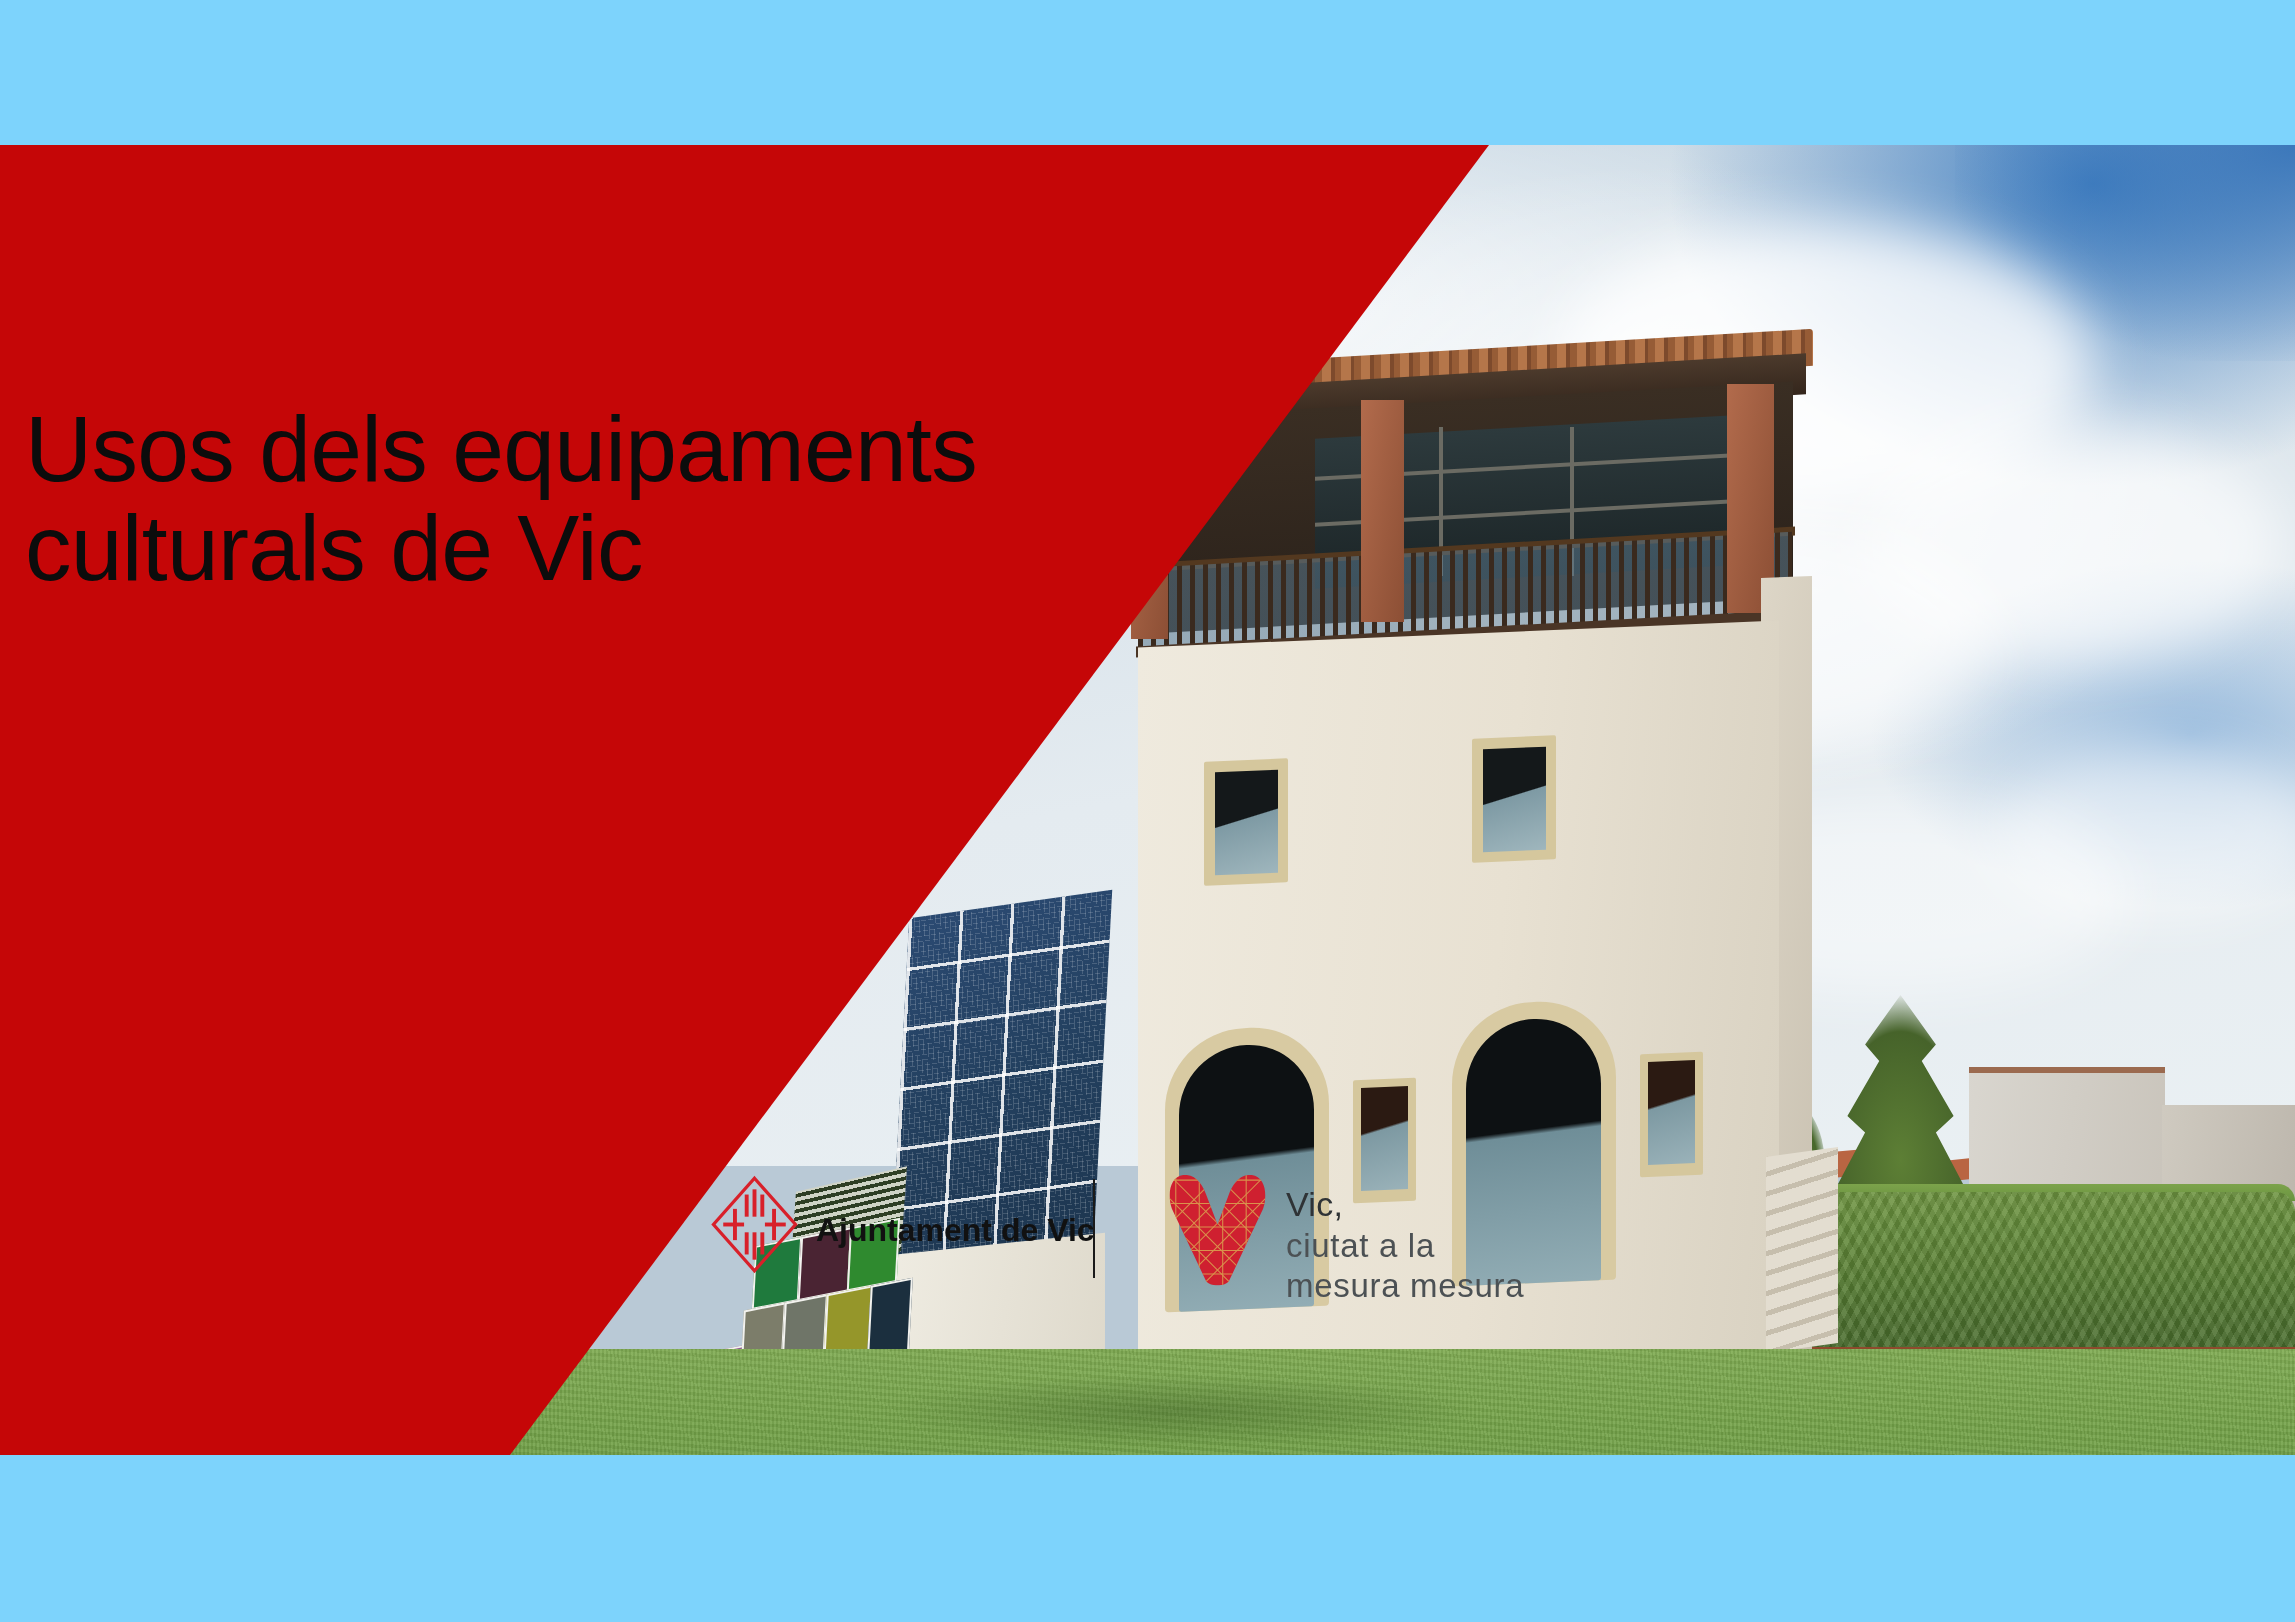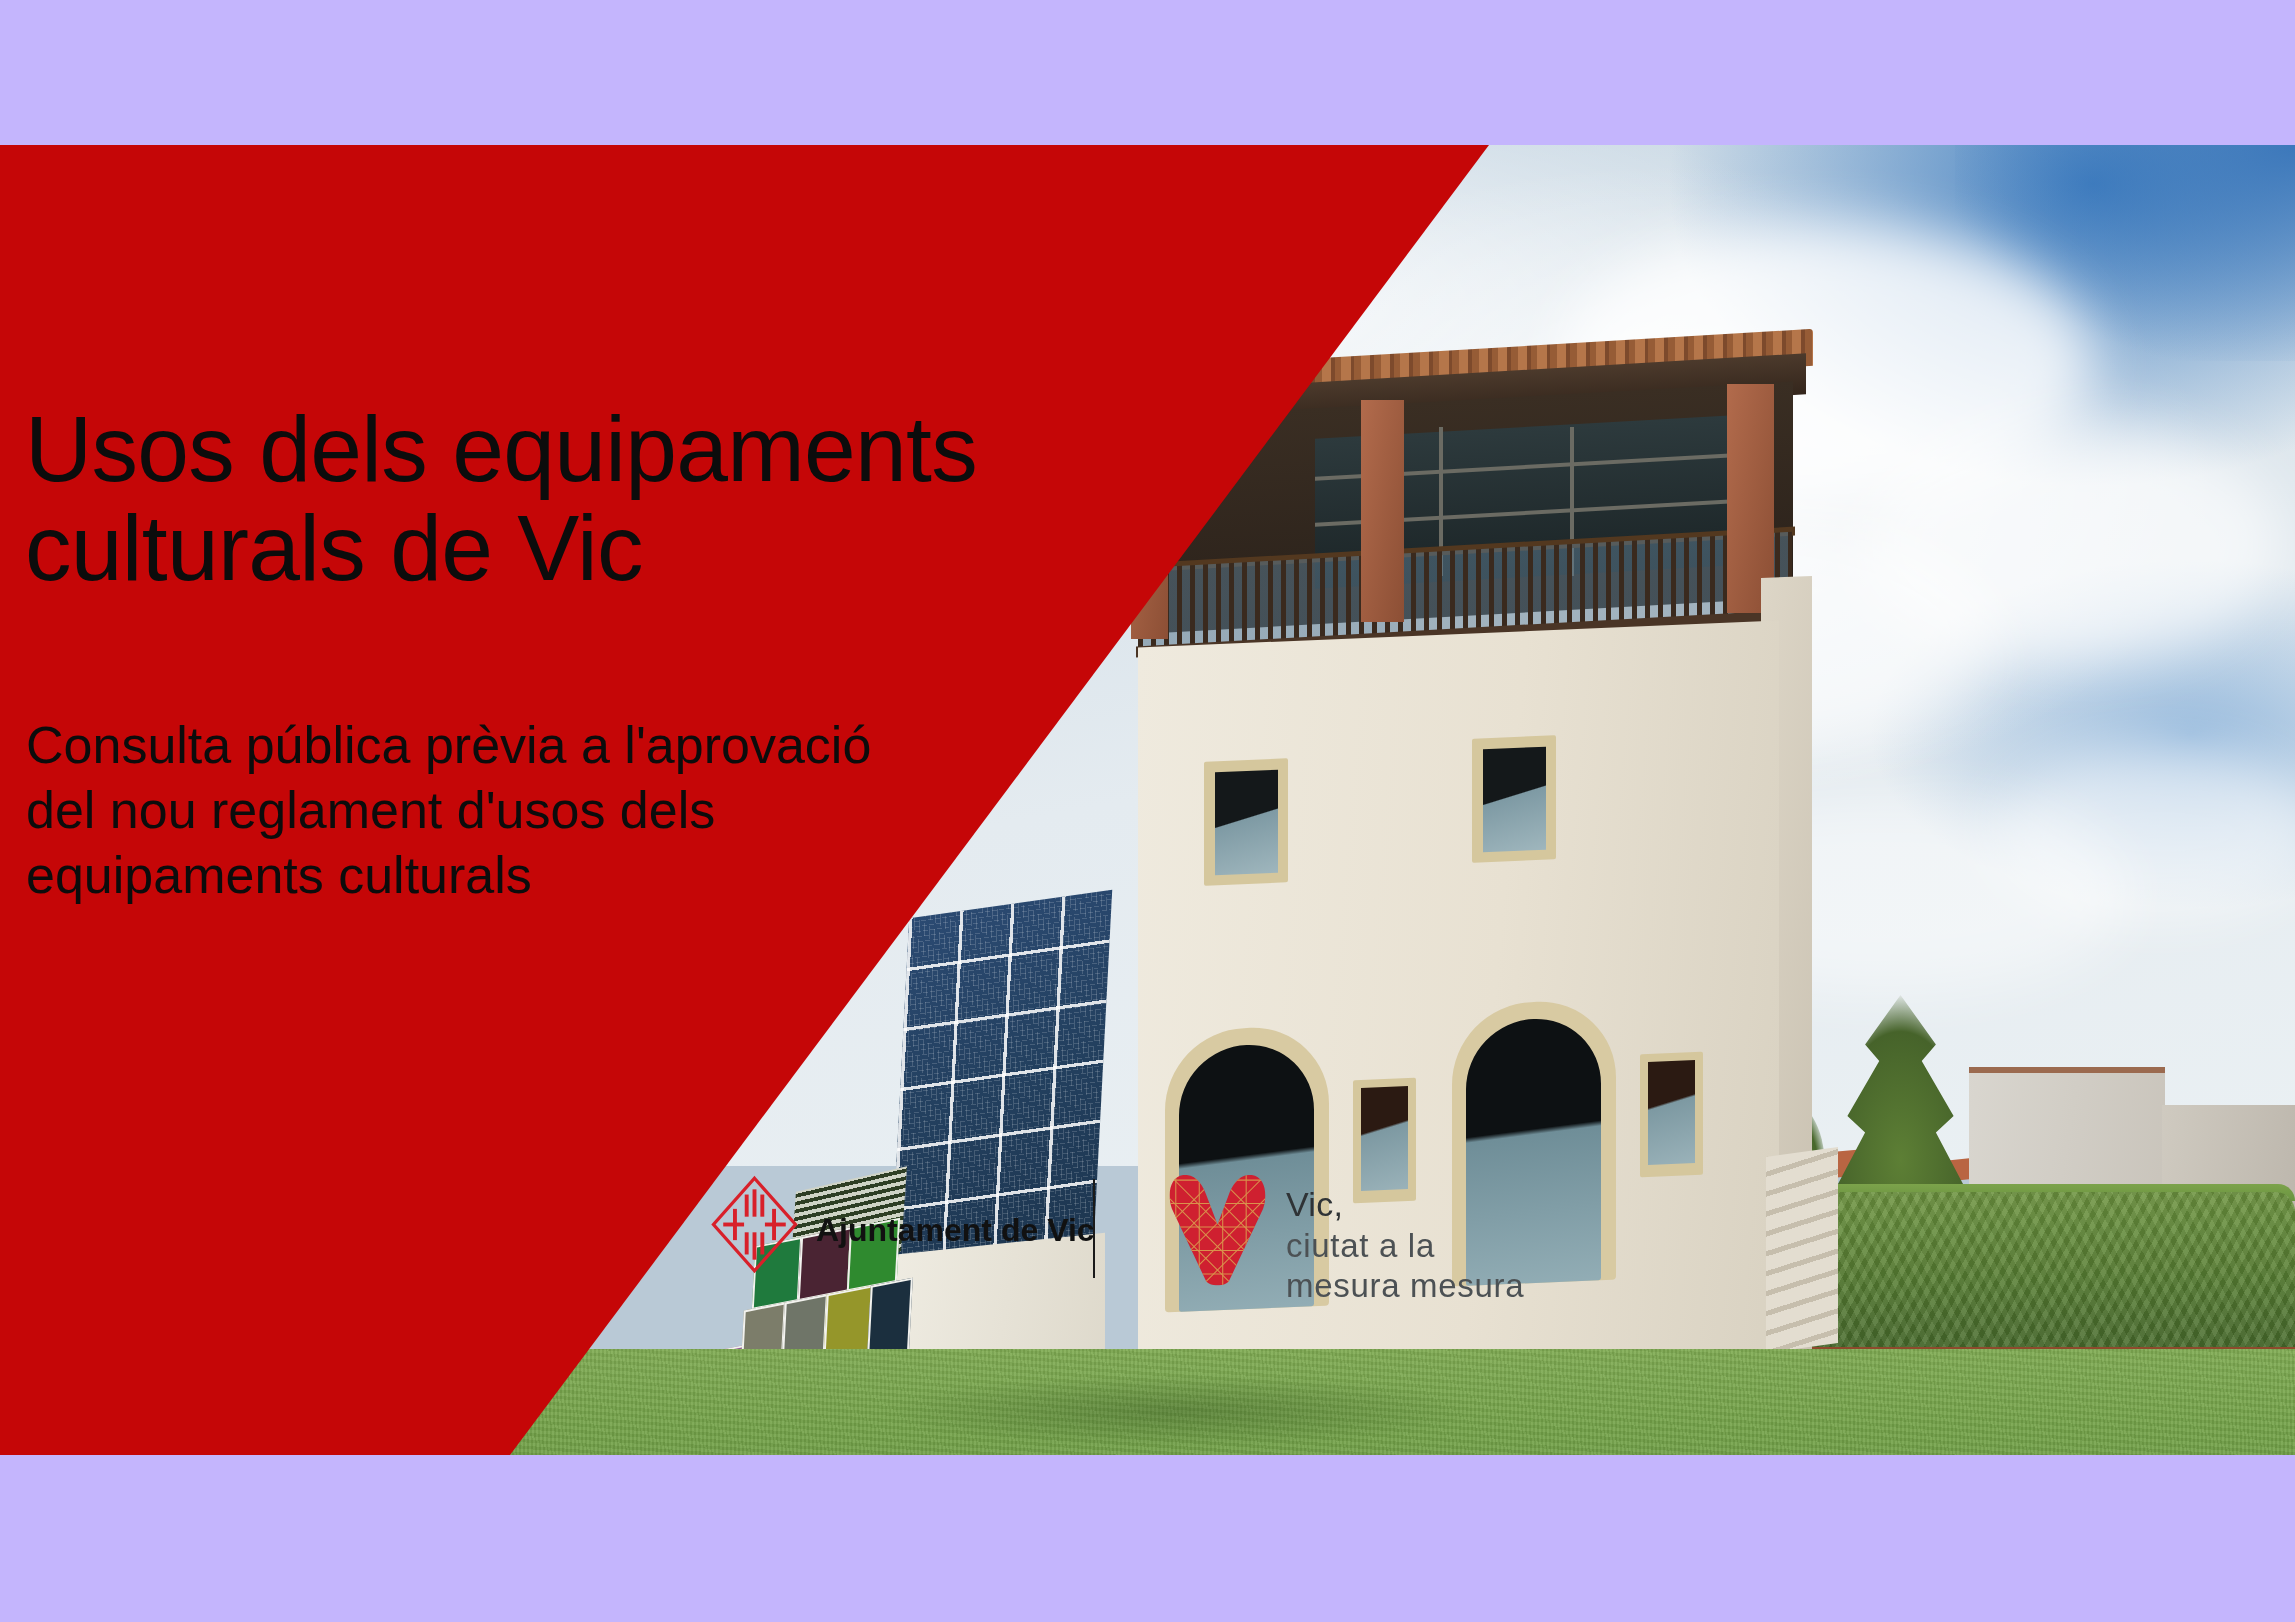--- a/index.html
+++ b/index.html
@@ -1,18 +1,18 @@
 <!DOCTYPE html>
 <html style="--red: #c50607;font-size:10.5px"><head>
 <meta charset="utf-8">
 <style>
   html,body{margin:0;padding:0;background:#ffffff;}
   body{width:2295px;height:1622px;overflow:hidden;font-family:"Liberation Sans",sans-serif;}
 
-  #slide{position:absolute;left:0;top:0;width:2295px;height:1622px;background:#c4b5fd;}
+  #slide{position:absolute;left:0;top:0;width:2295px;height:1622px;background:#7dd3fc;}
 
   
   .photo-band{position:absolute;left:0;top:145px;width:2295px;height:1310px;overflow:hidden;background:#b9c9d6;}
 
   
   .sky{position:absolute;left:0;top:0;width:2295px;height:1021px;
        background:
          radial-gradient(ellipse 589px 419px at 2093px 39px, rgba(58,122,190,.92) 0%, rgba(58,122,190,0) 72%),
          radial-gradient(ellipse 785px 458px at 1668px 340px, rgba(255,255,255,.92) 0%, rgba(255,255,255,0) 70%),
          radial-gradient(ellipse 981px 327px at 1178px 164px, rgba(255,255,255,.85) 0%, rgba(255,255,255,0) 72%),
@@ -278,21 +278,20 @@
         </div>
     </div>
 
     <div class="grass"></div>
     <div class="grass-shadow"></div>
   </div>
 
   <div class="wedge"></div>
 
   <div class="title">Usos dels equipaments culturals de Vic</div>
-  <div class="subtitle">Consulta pública prèvia a l'aprovació del nou reglament d'usos dels equipaments culturals</div>
 
   <div class="logos">
 
     <svg class="crest" viewBox="0 0 136 152">
       <g fill="none" stroke="#d8202a" stroke-width="5">
         <path d="M68 5 L131 76 L68 147 L5 76 Z"></path>
       </g>
       <g stroke="#d8202a" stroke-width="6" stroke-linecap="butt">
         <line x1="56" y1="30" x2="56" y2="64"></line>
         <line x1="68" y1="22" x2="68" y2="64"></line>

